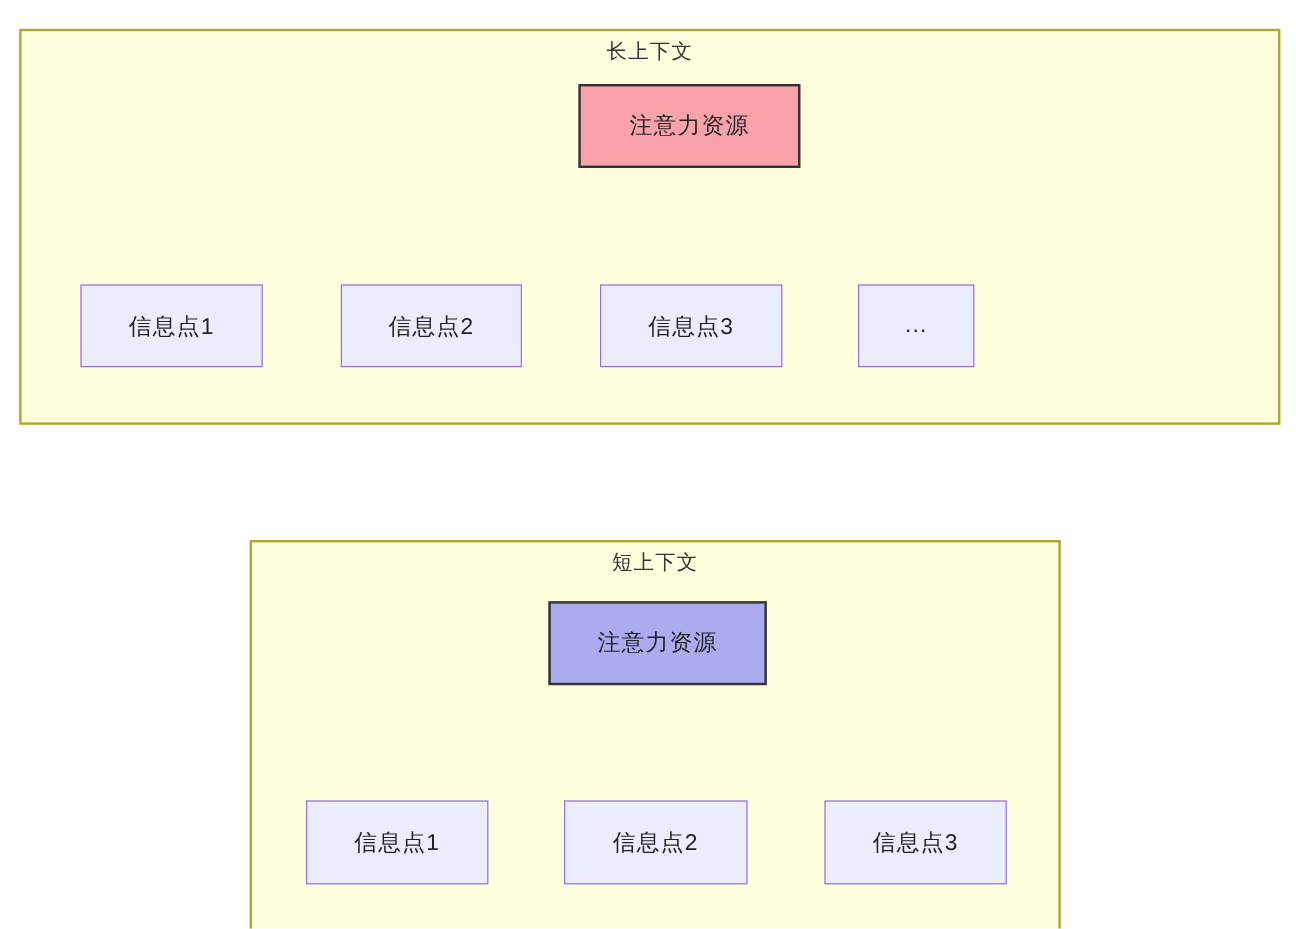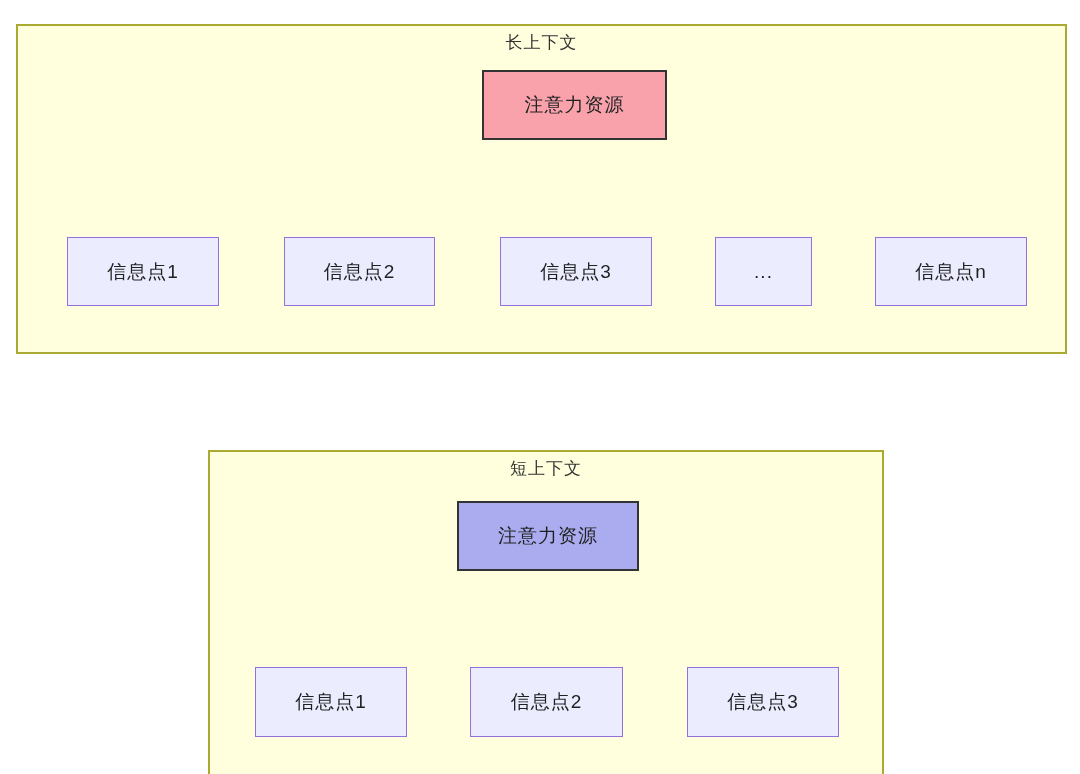--- a/index.html
+++ b/index.html
@@ -68,23 +68,20 @@
     </div>
     <div class="node tgt-node" id="node-long-2" style="background-color: rgb(236, 236, 255); border-color: rgb(147, 112, 219);">
       <span>信息点2</span>
     </div>
     <div class="node tgt-node" id="node-long-3" style="background-color: rgb(236, 236, 255); border-color: rgb(147, 112, 219);">
       <span>信息点3</span>
     </div>
     <div class="node tgt-node" id="node-long-dots" style="background-color: rgb(236, 236, 255); border-color: rgb(147, 112, 219);">
       <span>...</span>
     </div>
-    <div class="node tgt-node" id="node-long-n" style="background-color: rgb(236, 236, 255); border-color: rgb(147, 112, 219);">
-      <span>信息点n</span>
-    </div>
   </div>
 
   <div class="panel" id="panel-short" style="background-color: rgb(255, 255, 222); border-color: rgb(170, 170, 51);">
     <div class="panel-title">短上下文</div>
 
     <div class="node src-node" id="node-short-src" style="background-color: rgb(171, 171, 239); border-color: rgb(51, 51, 51);">
       <span>注意力资源</span>
     </div>
 
     <div class="node tgt-node" id="node-short-1" style="background-color: rgb(236, 236, 255); border-color: rgb(147, 112, 219);">

